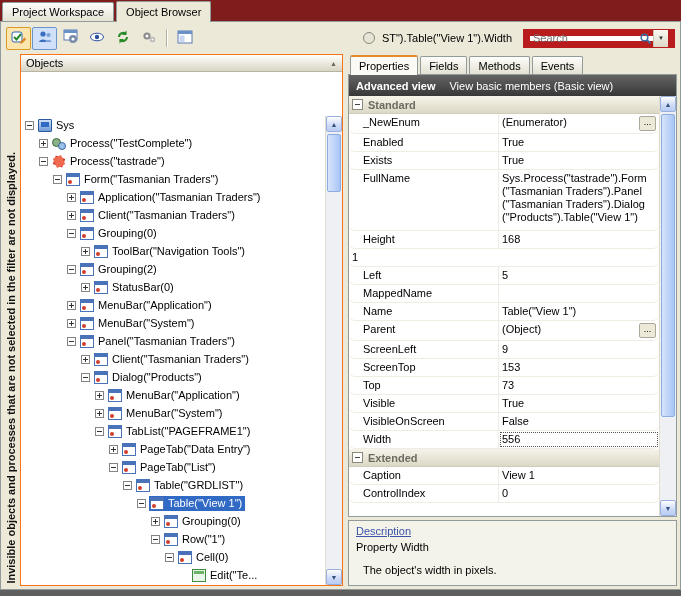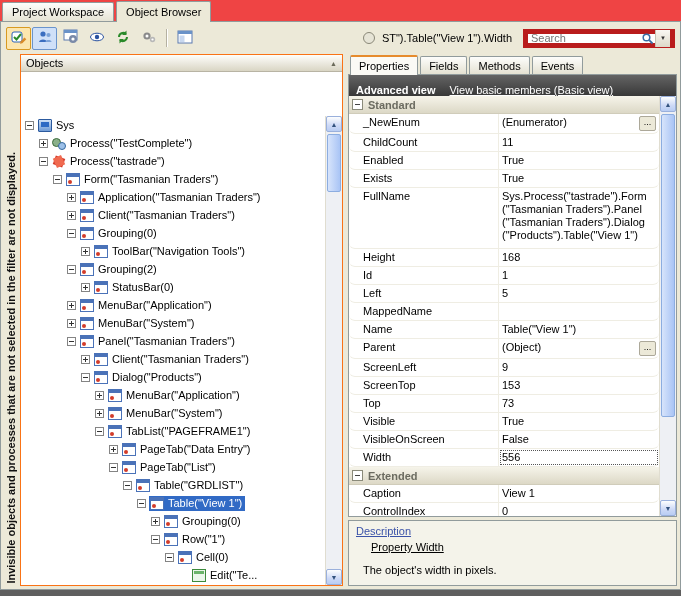--- a/index.html
+++ b/index.html
@@ -1,35 +1,35 @@
 <!DOCTYPE html>
 <html><head>
 <meta charset="utf-8">
 <style>
   *{margin:0;padding:0;box-sizing:border-box;}
   html,body{width:681px;height:596px;overflow:hidden;}
   body{font-family:"Liberation Sans","DejaVu Sans",sans-serif;font-size:11px;background:#fff;color:#000;}
   .app{width:681px;height:596px;display:flex;flex-direction:column;}
 
   
-  .doc-tabs{height:22px;display:flex;align-items:flex-end;padding-left:2px;background:#ef4444;border-bottom:1px solid #919b9c;position:relative;}
+  .doc-tabs{height:22px;display:flex;align-items:flex-end;padding-left:2px;background:#7f1d1d;border-bottom:1px solid #919b9c;position:relative;}
   .doc-tab{height:19px;display:flex;align-items:center;padding:0 9px;border:1px solid #919b9c;border-bottom:none;background:linear-gradient(#fdfdfb,#e6e3d4);margin-right:2px;border-radius:2px 2px 0 0;white-space:nowrap;}
   .doc-tab.active{background:#ece9d8;height:21px;margin-bottom:-1px;z-index:2;}
 
   .main{flex:1;background:#ece9d8;border:1px solid #919b9c;border-top:none;padding:2px 3px 3px;display:flex;flex-direction:column;min-height:0;}
 
   
   .toolbar{height:28px;display:flex;align-items:center;gap:1px;padding:0 2px;flex:0 0 28px;}
   .tb-btn{width:25px;height:23px;display:flex;align-items:center;justify-content:center;border:1px solid transparent;border-radius:2px;}
   .tb-btn.toggled-orange{background:#fce6ae;border-color:#d89a22;}
   .tb-btn.toggled-blue{background:#cfe0f8;border-color:#6a94cc;}
   .tb-sep{width:1px;height:18px;background:#b5b1a1;box-shadow:1px 0 0 #fff;margin:0 4px;}
   .expr-group{margin-left:auto;display:flex;align-items:center;gap:6px;}
   .expr-text{white-space:nowrap;color:#000;}
-  .searchbox{width:152px;height:19px;border:5px solid #b91c1c;background:#fff;display:flex;align-items:center;margin-left:10px;}
+  .searchbox{width:152px;height:19px;border:7px solid #b91c1c;background:#fff;display:flex;align-items:center;margin-left:10px;}
   .searchbox input{flex:1;min-width:0;border:none;outline:none;background:transparent;font:11px "Liberation Sans","DejaVu Sans",sans-serif;color:#555;padding:0 3px;}
   .search-mag{width:16px;height:16px;display:flex;align-items:center;justify-content:center;}
   .search-drop{width:15px;height:17px;border-left:1px solid #c6c2b2;background:linear-gradient(#f9f8f3,#ddd9c8);display:flex;align-items:center;justify-content:center;font-size:6px;color:#333;}
 
   
   .content{flex:1;display:flex;min-height:0;margin-top:2px;}
   .vnote{width:16px;position:relative;flex:0 0 16px;}
   .vnote span{position:absolute;bottom:2px;left:1px;writing-mode:vertical-rl;transform:rotate(180deg);font-weight:bold;color:#111;white-space:nowrap;}
 
   
@@ -66,42 +66,42 @@
   .sb-thumb{position:absolute;left:1px;right:1px;border:1px solid #8cade0;background:linear-gradient(90deg,#d7e4fb,#a9c4f5);border-radius:2px;}
   .tree-thumb{top:2px;height:58px;}
   .grid-thumb{top:2px;height:78%;}
 
   
   .right{flex:1;margin-left:5px;display:flex;flex-direction:column;min-width:0;min-height:0;}
   .prop-tabs{height:20px;flex:0 0 20px;display:flex;align-items:flex-end;padding-left:2px;}
   .ptab{height:18px;display:flex;align-items:center;padding:0 8px;border:1px solid #919b9c;border-bottom:none;border-radius:2px 2px 0 0;background:linear-gradient(#fdfdfb,#e4e1d2);margin-right:2px;white-space:nowrap;}
   .ptab.active{height:20px;background:#fbfaf5;border-top:2px solid #e68b2c;margin-bottom:-1px;z-index:2;}
   .panel-body{flex:1;border:1px solid #919b9c;background:#fff;display:flex;flex-direction:column;min-height:0;}
-  .adv-bar{height:21px;flex:0 0 21px;background:linear-gradient(#646464,#383838);color:#fff;display:flex;align-items:flex-end;padding:0 7px;}
+  .adv-bar{height:21px;flex:0 0 21px;background:linear-gradient(#646464,#383838);color:#fff;display:flex;align-items:center;padding:0 7px;}
   .adv-bar .title{font-weight:bold;margin-right:14px;}
-  .adv-bar a{color:#fff;text-decoration:underline;cursor:pointer;white-space:nowrap;}
+  .adv-bar a{color:#fff;cursor:pointer;white-space:nowrap;}
   .grid-wrap{flex:1;display:flex;min-height:0;}
   .grid{flex:1;overflow:hidden;background:#fff;min-width:0;}
   .sec-hdr{height:18px;display:flex;align-items:center;gap:5px;padding-left:3px;background:linear-gradient(#f6f4ea,#dcd8c6);border-bottom:1px solid #d0ccba;color:#6b6b60;font-weight:bold;}
   .collapse-box{width:11px;height:11px;flex:0 0 11px;border:1px solid #8a8a7a;background:#fff;position:relative;}
   .collapse-box::before{content:"";position:absolute;left:2px;right:2px;top:4px;height:1px;background:#444;}
   .prow{display:flex;border-bottom:1px solid #efede3;min-height:18px;border-radius:6px;}
   .pname{width:150px;flex:0 0 150px;padding:2px 2px 2px 14px;border-right:1px solid #efede3;white-space:nowrap;overflow:hidden;}
   .pval{flex:1;min-width:0;padding:2px 3px;display:flex;align-items:flex-start;gap:2px;white-space:nowrap;overflow:hidden;}
   .vtext{flex:1;min-width:0;overflow:hidden;}
   .prow.tall .pval{white-space:normal;line-height:13px;min-height:60px;}
   .prow.tall .vtext{word-break:break-all;}
   .ell-btn{width:17px;height:15px;flex:0 0 17px;background:#ece9d8;border:1px solid #aca899;border-radius:2px;font-size:9px;line-height:10px;text-align:center;}
   .ell-btn::before{content:"...";}
   .prow.focused .pval{outline:1px dotted #555;outline-offset:-2px;}
 
   
   .desc{height:66px;flex:0 0 66px;margin-top:3px;border:1px solid #919b9c;background:#f4f3ea;padding:4px 7px;overflow:hidden;}
   .desc a{color:#3a52a8;text-decoration:underline;cursor:pointer;}
-  .dtitle{margin:4px 0 0 15px;text-decoration:underline;}
+  .dtitle{margin:4px 0 0 0;}
   .dtext{margin:11px 0 0 7px;}
 
   .bottom-strip{height:6px;flex:0 0 6px;background:#5f5f5f;}
 </style>
 </head>
 <body>
 
 <div class="app">
 
   <div class="doc-tabs">
@@ -444,26 +444,20 @@
                   <span>Standard</span>
                 </div>
                 <div class="prow">
                   <div class="pname">_NewEnum</div>
                   <div class="pval">
                     <span class="vtext">(Enumerator)</span>
                     <span class="ell-btn"></span>
                   </div>
                 </div>
                 <div class="prow">
-                  <div class="pname">ChildCount</div>
-                  <div class="pval">
-                    <span class="vtext">11</span>
-                  </div>
-                </div>
-                <div class="prow">
                   <div class="pname">Enabled</div>
                   <div class="pval">
                     <span class="vtext">True</span>
                   </div>
                 </div>
                 <div class="prow">
                   <div class="pname">Exists</div>
                   <div class="pval">
                     <span class="vtext">True</span>
                   </div>
@@ -474,21 +468,20 @@
                     <span class="vtext">Sys.Process("tastrade").Form("Tasmanian Traders").Panel("Tasmanian Traders").Dialog("Products").Table("View 1")</span>
                   </div>
                 </div>
                 <div class="prow">
                   <div class="pname">Height</div>
                   <div class="pval">
                     <span class="vtext">168</span>
                   </div>
                 </div>
                 <div class="prow">
-                  <div class="pname">Id</div>
                   <div class="pval">
                     <span class="vtext">1</span>
                   </div>
                 </div>
                 <div class="prow">
                   <div class="pname">Left</div>
                   <div class="pval">
                     <span class="vtext">5</span>
                   </div>
                 </div>

